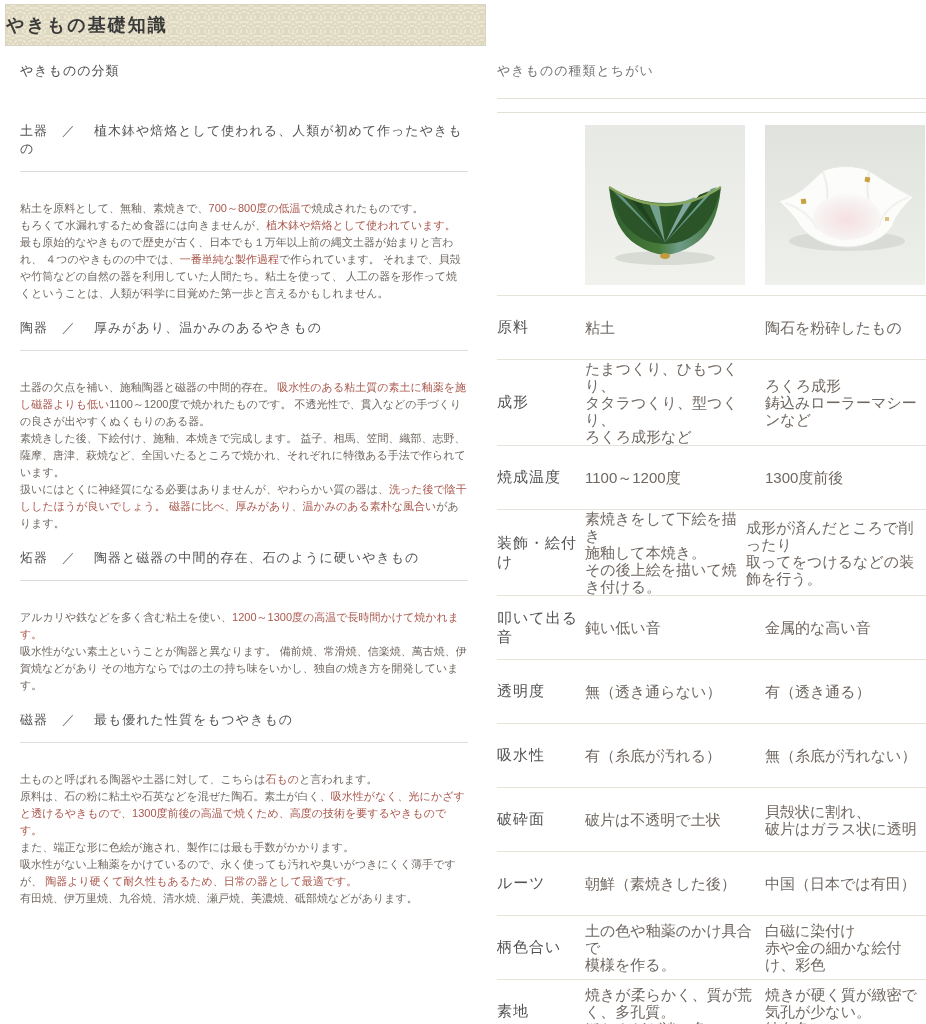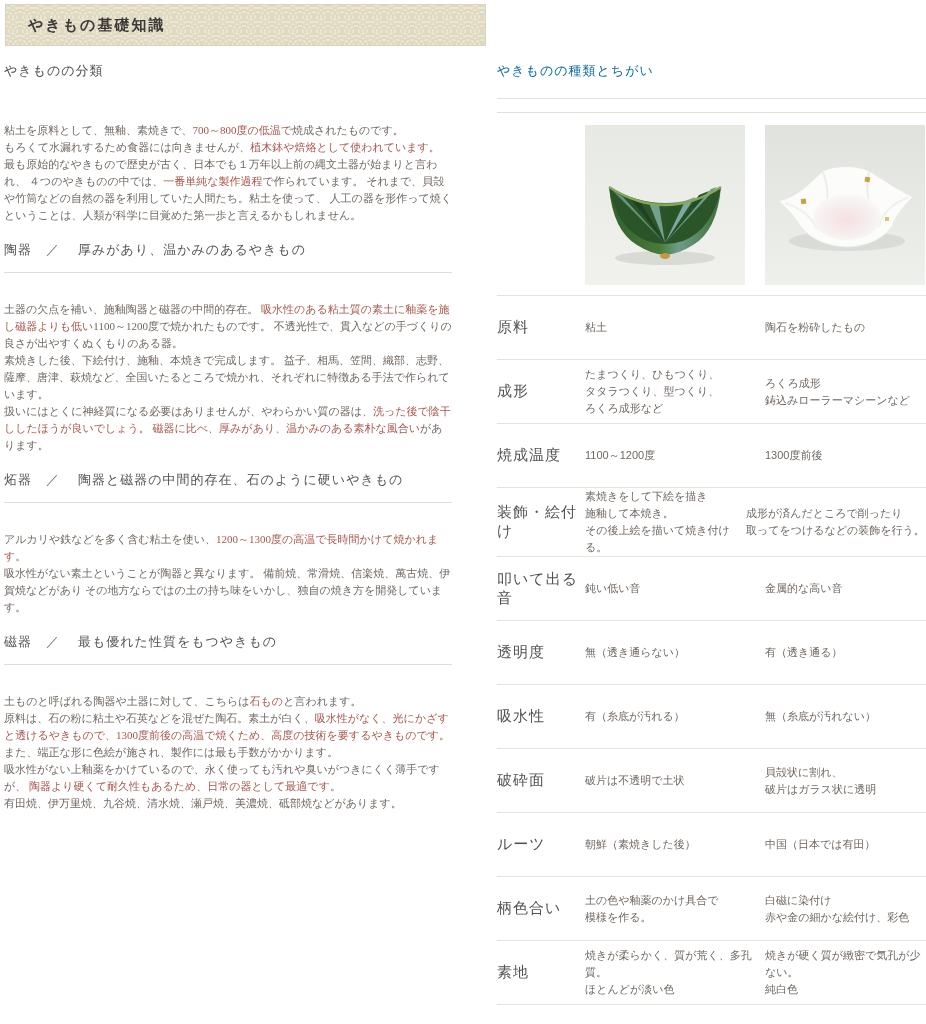--- a/index.html
+++ b/index.html
@@ -23,74 +23,75 @@
     content:"";position:absolute;inset:0;opacity:.8;
     background-image:
       radial-gradient(circle at 50% 100%, transparent 0 4.5px, #ded7bd 4.5px 6px, transparent 6px 8.5px, #ded7bd 8.5px 10px, transparent 10px 12.5px, #ded7bd 12.5px 14px, transparent 14px),
       radial-gradient(circle at 0% 100%, transparent 0 4.5px, #ded7bd 4.5px 6px, transparent 6px 8.5px, #ded7bd 8.5px 10px, transparent 10px 12.5px, #ded7bd 12.5px 14px, transparent 14px),
       radial-gradient(circle at 100% 100%, transparent 0 4.5px, #ded7bd 4.5px 6px, transparent 6px 8.5px, #ded7bd 8.5px 10px, transparent 10px 12.5px, #ded7bd 12.5px 14px, transparent 14px);
     background-size:28px 14px;
   }
   .banner-title{
     position:relative;z-index:1;
     font-family:"Liberation Serif","DejaVu Serif",serif;
-    font-weight:bold;font-size:15px;color:#3a3a3a;
-    padding-left:22px;letter-spacing:2px;
+    font-weight:bold;font-size:18px;color:#3a3a3a;
+    letter-spacing:2px;
   }
   
-  .col-left{position:absolute;left:4px;top:62px;width:448px;font-family:Liberation Serif, serif;}
+  .col-left{position:absolute;left:20px;top:62px;width:448px;}
   .col-right{position:absolute;left:497px;top:62px;width:429px;}
   .col-heading{font-size:13px;color:#4d4d4d;letter-spacing:1px;}
   
   .section{margin-top:17px;}
   .section:first-of-type{margin-top:42px;}
   .sec-head{
     font-size:13px;color:#555;
     padding-bottom:13px;border-bottom:1px solid #dcdcdc;
     letter-spacing:1px;
   }
   .sec-term{margin-right:14px;}
   .sec-slash{margin-right:18px;color:#666;}
   .sec-body{margin-top:28px;font-size:11px;line-height:17px;color:#6f6761;}
   .sec-line{min-height:17px;}
   .em{color:var(--em);}
   
   .right-heading{
-    font-size:13px;color:#0369a1;letter-spacing:1px;
+    font-size:13px;color:#737373;letter-spacing:1px;
     padding-bottom:18px;border-bottom:1px solid #e3e0d6;
   }
   .table-wrap{margin-top:13px;border-top:1px solid #e3e0d6;}
   .images-row{display:flex;padding:12px 0 10px 0;}
   .img-spacer{width:88px;flex:none;}
   .photo{width:160px;height:160px;flex:none;display:block;}
   .photo + .photo-gap{width:20px;flex:none;}
   .trow{
     display:flex;align-items:center;
     min-height:63px;border-top:1px solid #e6e3da;
   }
   .trow:last-child{border-bottom:1px solid #e6e3da;}
   .tlabel{width:88px;flex:none;font-size:15px;color:#525252;letter-spacing:1px;}
-  .tcell{font-size:11px;line-height:17px;color:#6f6761;}
+  .tcell{font-size:15px;line-height:17px;color:#6f6761;}
   .tcell.c1{width:180px;flex:none;}
   .tcell.c2{width:161px;flex:none;}
   .footer{
     margin-top:18px;font-size:11px;color:#6f6761;letter-spacing:.5px;
   }
 </style>
 </head>
 <body style="--em: #a9564b; --bannerbg: #ebe6d2;">
 
 <div class="banner">
   <div class="banner-title">やきもの基礎知識</div>
 </div>
 
 <div class="col-left">
   <div class="col-heading">やきものの分類</div>
   <div>
       <section class="section">
+        <div class="sec-head"><span class="sec-term">土器</span><span class="sec-slash">／</span><span class="sec-sub">植木鉢や焙烙として使われる、人類が初めて作ったやきもの</span></div>
         <div class="sec-body">
           <div class="sec-line"><span>粘土を原料として、無釉、素焼きで、</span><span class="em">700～800度の低温で</span><span>焼成されたものです。</span></div>
           <div class="sec-line"><span>もろくて水漏れするため食器には向きませんが、</span><span class="em">植木鉢や焙烙として使われています。</span><span> 最も原始的なやきもので歴史が古く、日本でも１万年以上前の縄文土器が始まりと言われ、 ４つのやきものの中では、</span><span class="em">一番単純な製作過程</span><span>で作られています。 それまで、貝殻や竹筒などの自然の器を利用していた人間たち。粘土を使って、 人工の器を形作って焼くということは、人類が科学に目覚めた第一歩と言えるかもしれません。</span></div>
         </div>
       </section>
       <section class="section">
         <div class="sec-head"><span class="sec-term">陶器</span><span class="sec-slash">／</span><span class="sec-sub">厚みがあり、温かみのあるやきもの</span></div>
         <div class="sec-body">
           <div class="sec-line"><span>土器の欠点を補い、施釉陶器と磁器の中間的存在。 </span><span class="em">吸水性のある粘土質の素土に釉薬を施し磁器よりも低い</span><span>1100～1200度で焼かれたものです。 不透光性で、貫入などの手づくりの良さが出やすくぬくもりのある器。</span></div>
           <div class="sec-line"><span>素焼きした後、下絵付け、施釉、本焼きで完成します。 益子、相馬、笠間、織部、志野、薩摩、唐津、萩焼など、全国いたるところで焼かれ、それぞれに特徴ある手法で作られています。</span></div>

